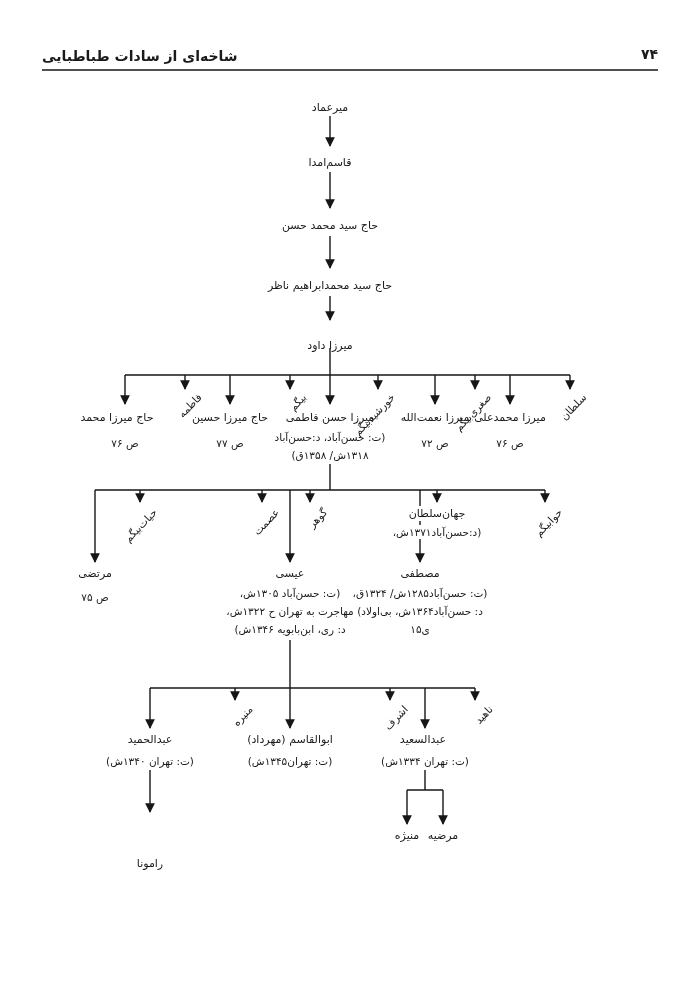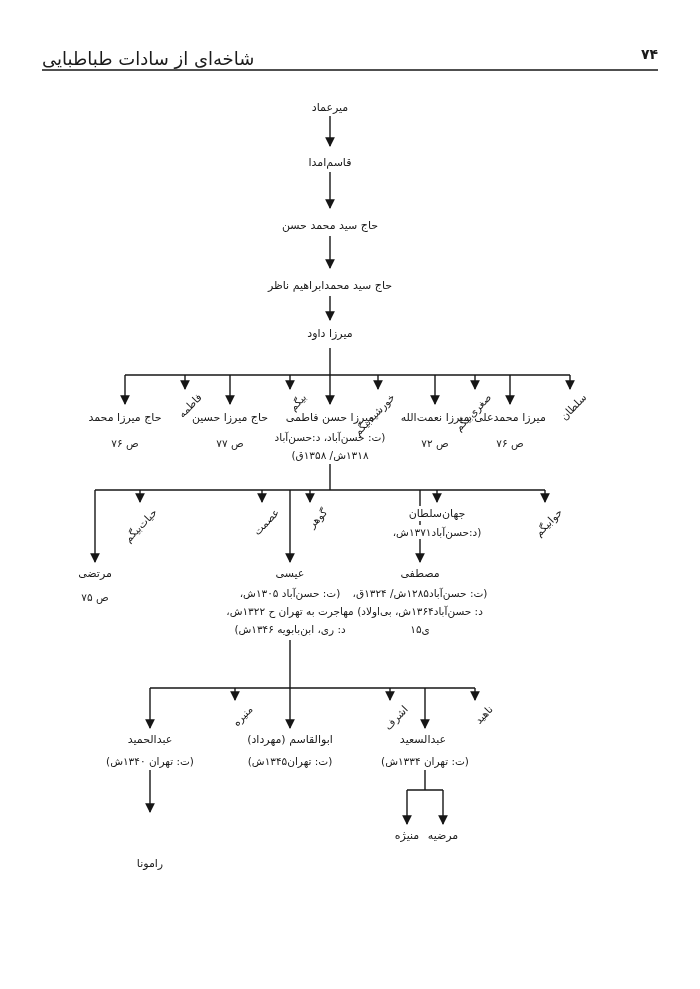--- a/index.html
+++ b/index.html
@@ -2,21 +2,21 @@
 <html lang="fa"><head>
 <meta charset="utf-8">
 <style>
   html,body{margin:0;padding:0;background:#ffffff;}
   .page{
     position:relative;width:700px;height:989px;background:#fff;
     font-family:"DejaVu Sans",sans-serif;color:#1a1a1a;overflow:hidden;
   }
   .wires{position:absolute;left:0;top:0;}
   .hdr-title{
-    position:absolute;left:42px;top:48px;font-size:18px;font-weight:normal;
+    position:absolute;left:42px;top:48px;font-size:14px;font-weight:bold;
     direction:rtl;white-space:nowrap;
   }
   .hdr-num{
     position:absolute;right:42px;top:46px;font-size:14px;font-weight:bold;
     direction:rtl;white-space:nowrap;
   }
   .person{
     position:absolute;transform:translateX(-50%);font-size:11px;line-height:15px;
     white-space:nowrap;direction:rtl;text-align:center;
   }
@@ -104,21 +104,21 @@
     </g>
   </svg>
 
   <div class="hdr-title">شاخه‌ای از سادات طباطبایی</div>
   <div class="hdr-num">۷۴</div>
 
   <div class="person" style="left:330px;top:100px">میرعماد</div>
   <div class="person" style="left:330px;top:155px">قاسم‌امدا</div>
   <div class="person" style="left:330px;top:218px">حاج سید محمد حسن</div>
   <div class="person" style="left:330px;top:278px">حاج سید محمدابراهیم ناظر</div>
-  <div class="person" style="left:330px;top:326px">میرزا داود</div>
+  <div class="person" style="left:330px;top:338px">میرزا داود</div>
 
   <div class="rot" style="right:120px;top:391px">سلطان</div>
 
   <div class="person" style="left:510px;top:410px">میرزا محمدعلی</div>
   <div class="detail" style="left:510px;top:436px">ص ۷۶</div>
 
   <div class="rot" style="right:215px;top:391px">صغری‌بیگم</div>
 
   <div class="person" style="left:435px;top:410px">میرزا نعمت‌الله</div>
   <div class="detail" style="left:435px;top:436px">ص ۷۲</div>
@@ -129,21 +129,21 @@
   <div class="detail" style="left:330px;top:430px">(ت: حسن‌آباد، د:حسن‌آباد</div>
   <div class="detail" style="left:330px;top:448px">۱۳۱۸ش/ ۱۳۵۸ق)</div>
 
   <div class="rot" style="right:400px;top:391px">بیگم</div>
 
   <div class="person" style="left:230px;top:410px">حاج میرزا حسین</div>
   <div class="detail" style="left:230px;top:436px">ص ۷۷</div>
 
   <div class="rot" style="right:505px;top:391px">فاطمه</div>
 
-  <div class="person" style="left:125px;top:410px">حاج میرزا محمد</div>
+  <div class="person" style="left:117px;top:410px">حاج میرزا محمد</div>
   <div class="detail" style="left:125px;top:436px">ص ۷۶</div>
 
   <div class="rot" style="right:144px;top:506px">حوابیگم</div>
 
   <div class="person mask" style="left:437px;top:506px">جهان‌سلطان</div>
   <div class="detail mask" style="left:437px;top:525px">(د:حسن‌آباد۱۳۷۱ش،</div>
 
   <div class="person" style="left:420px;top:566px">مصطفی</div>
   <div class="detail" style="left:420px;top:586px">(ت: حسن‌آباد۱۲۸۵ش/ ۱۳۲۴ق،</div>
   <div class="detail" style="left:420px;top:604px">د: حسن‌آباد۱۳۶۴ش، بی‌اولاد)</div>

